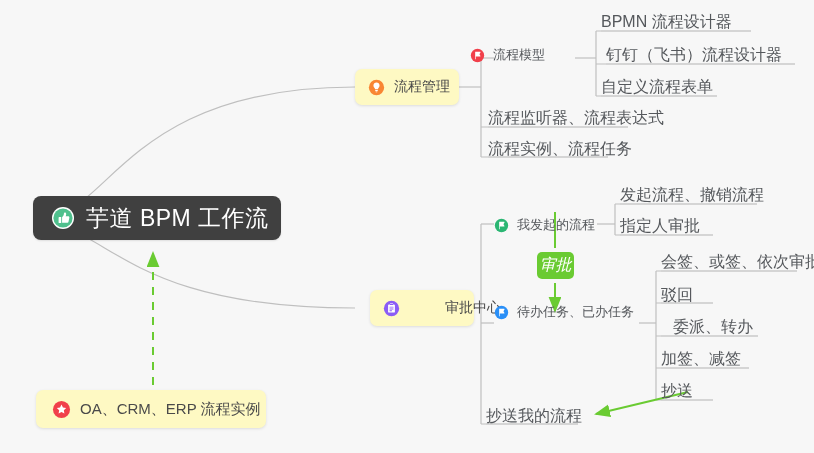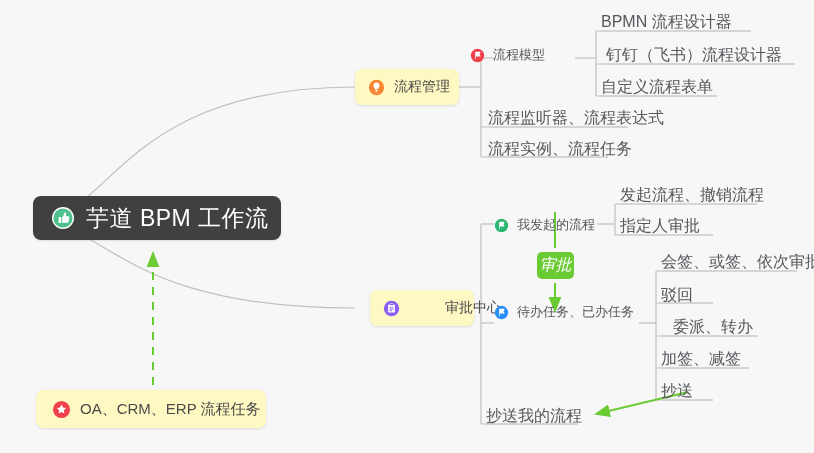--- a/index.html
+++ b/index.html
@@ -302,16 +302,16 @@
     <span class="leaf-label">抄送我的流程</span>
   </div>
 
   <div class="card" id="node-oa-crm-erp">
     <span class="icon">
       <svg width="19" height="19" viewBox="0 0 20 20">
         <circle cx="10" cy="10" r="9" fill="#F1404B"></circle>
         <path d="M10 4.7l1.52 3.1 3.42.5-2.47 2.41.58 3.4L10 12.5l-3.05 1.61.58-3.4L5.06 8.3l3.42-.5z" fill="#ffffff"></path>
       </svg>
     </span>
-    <span class="card-label">OA、CRM、ERP 流程任务</span>
+    <span class="card-label">OA、CRM、ERP 流程实例</span>
   </div>
 
 </div>
 
 </body></html>

